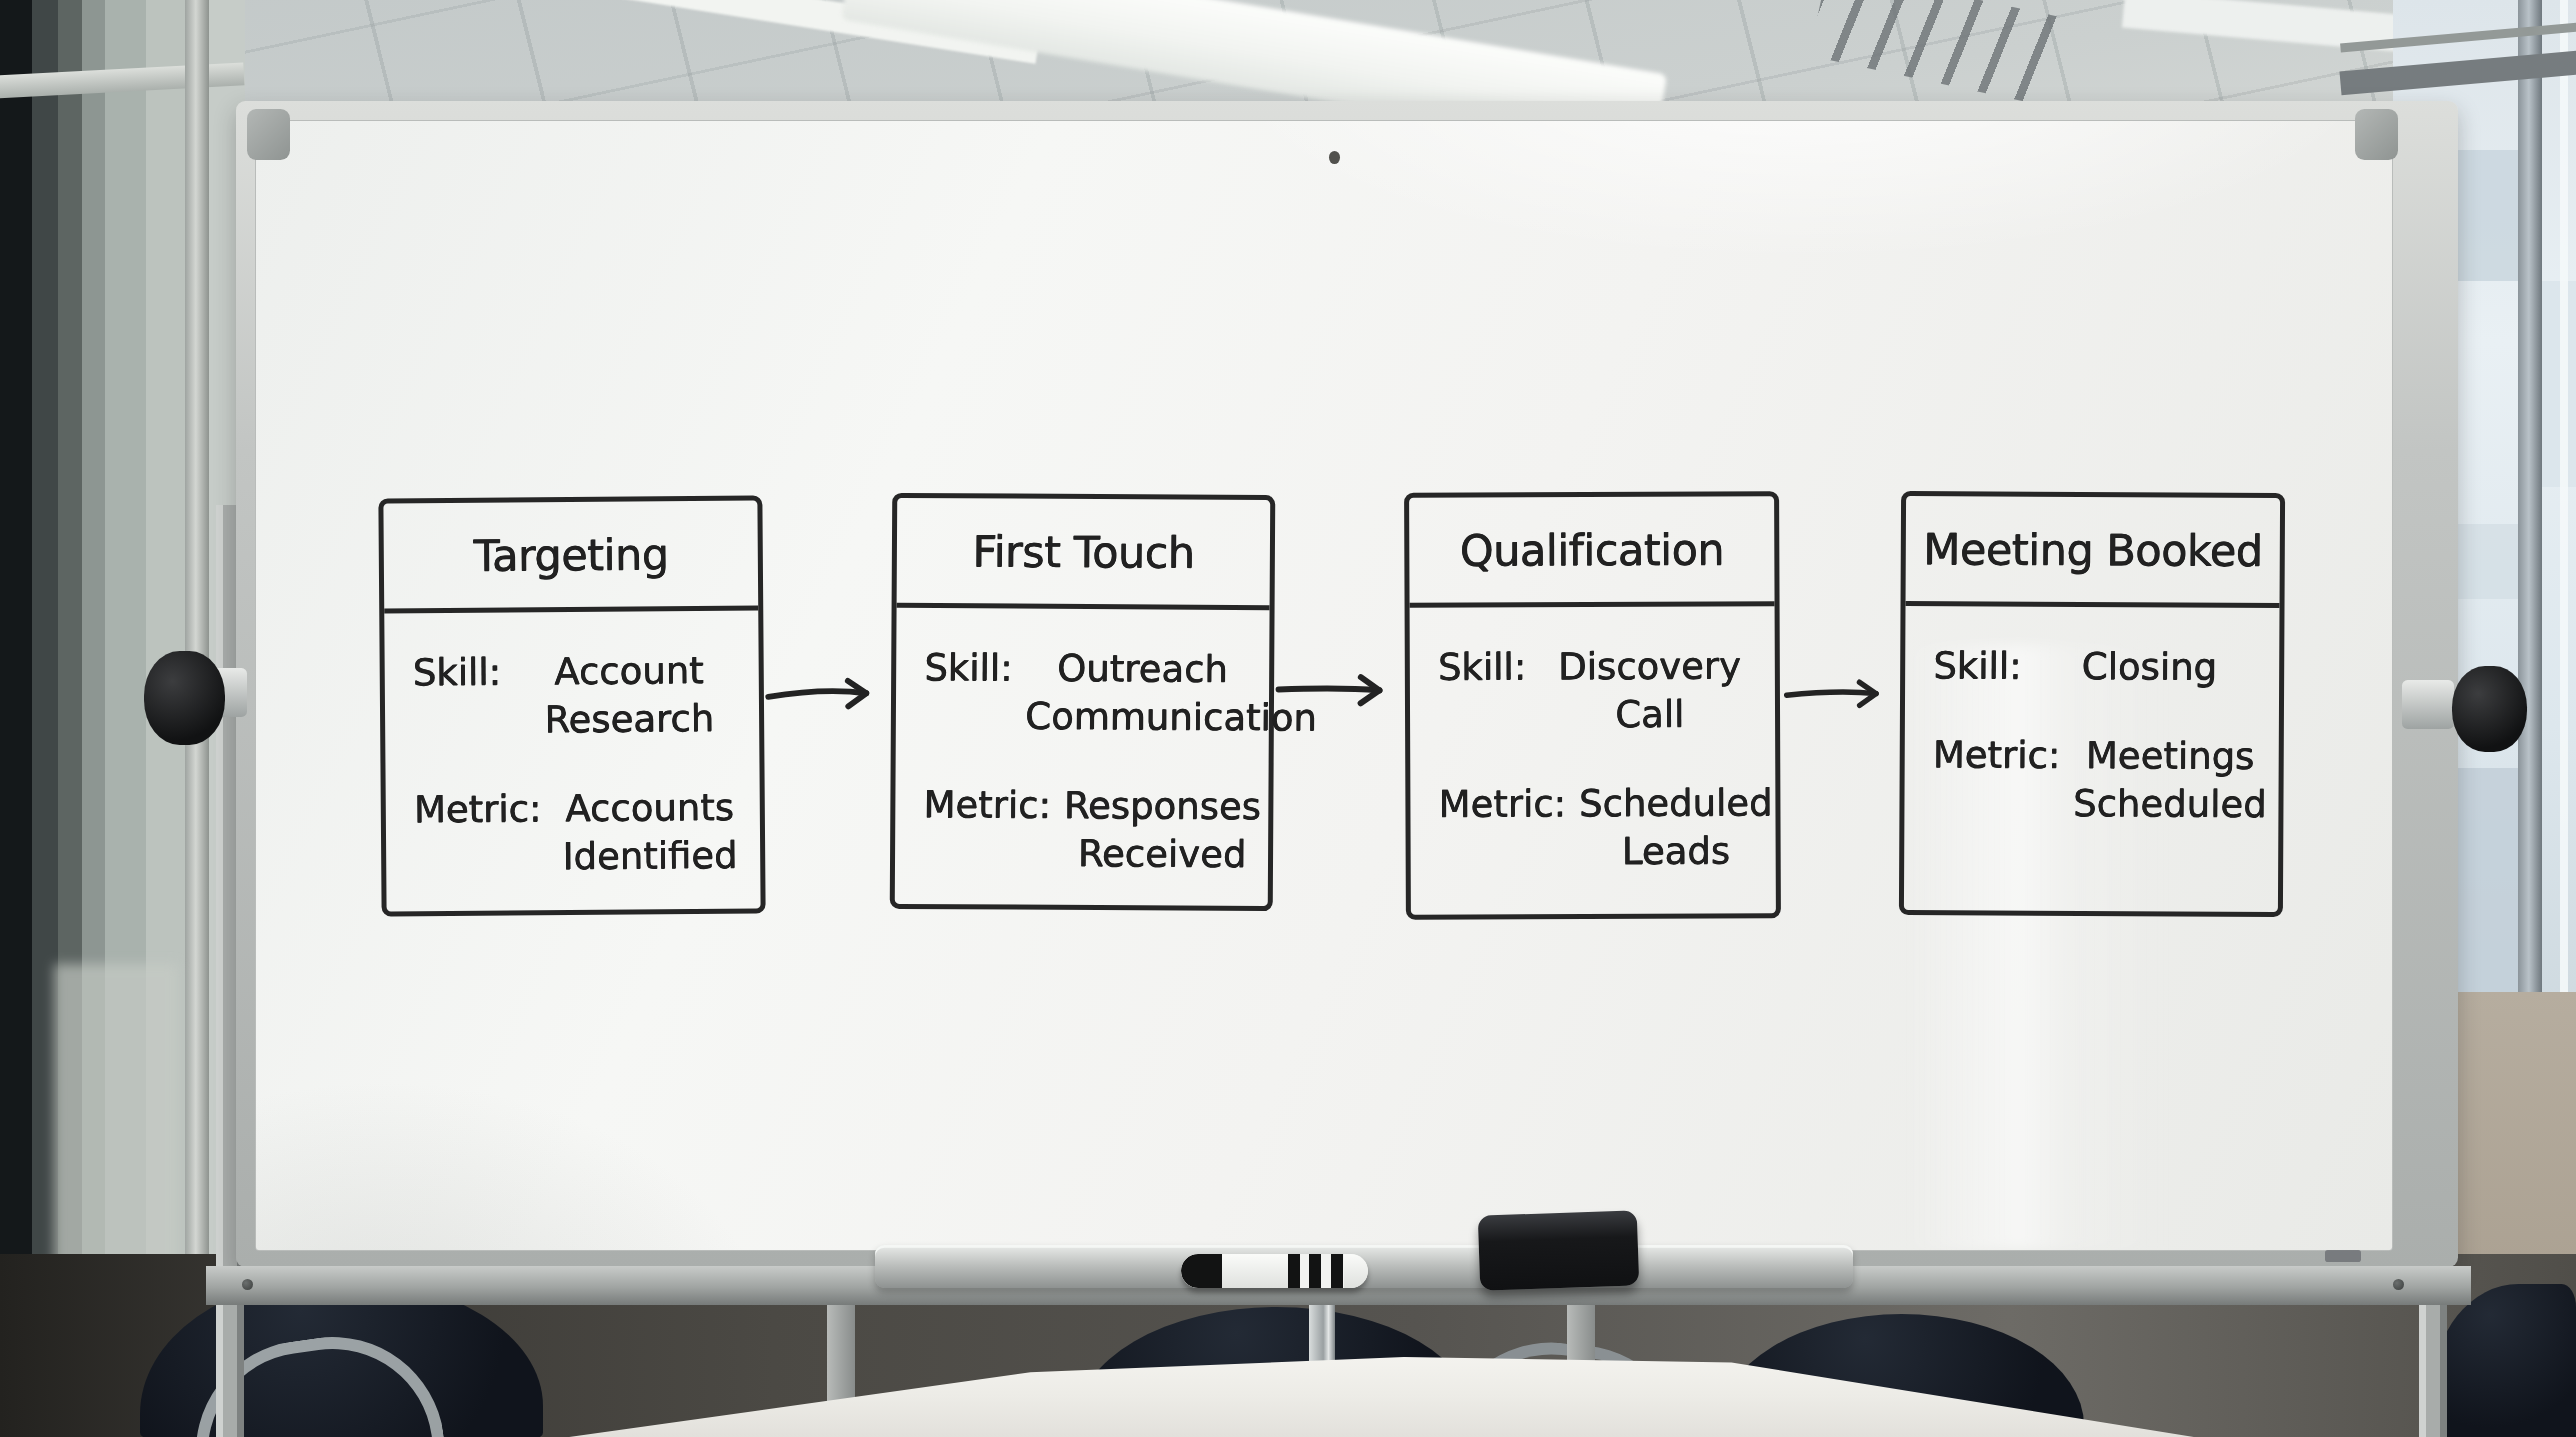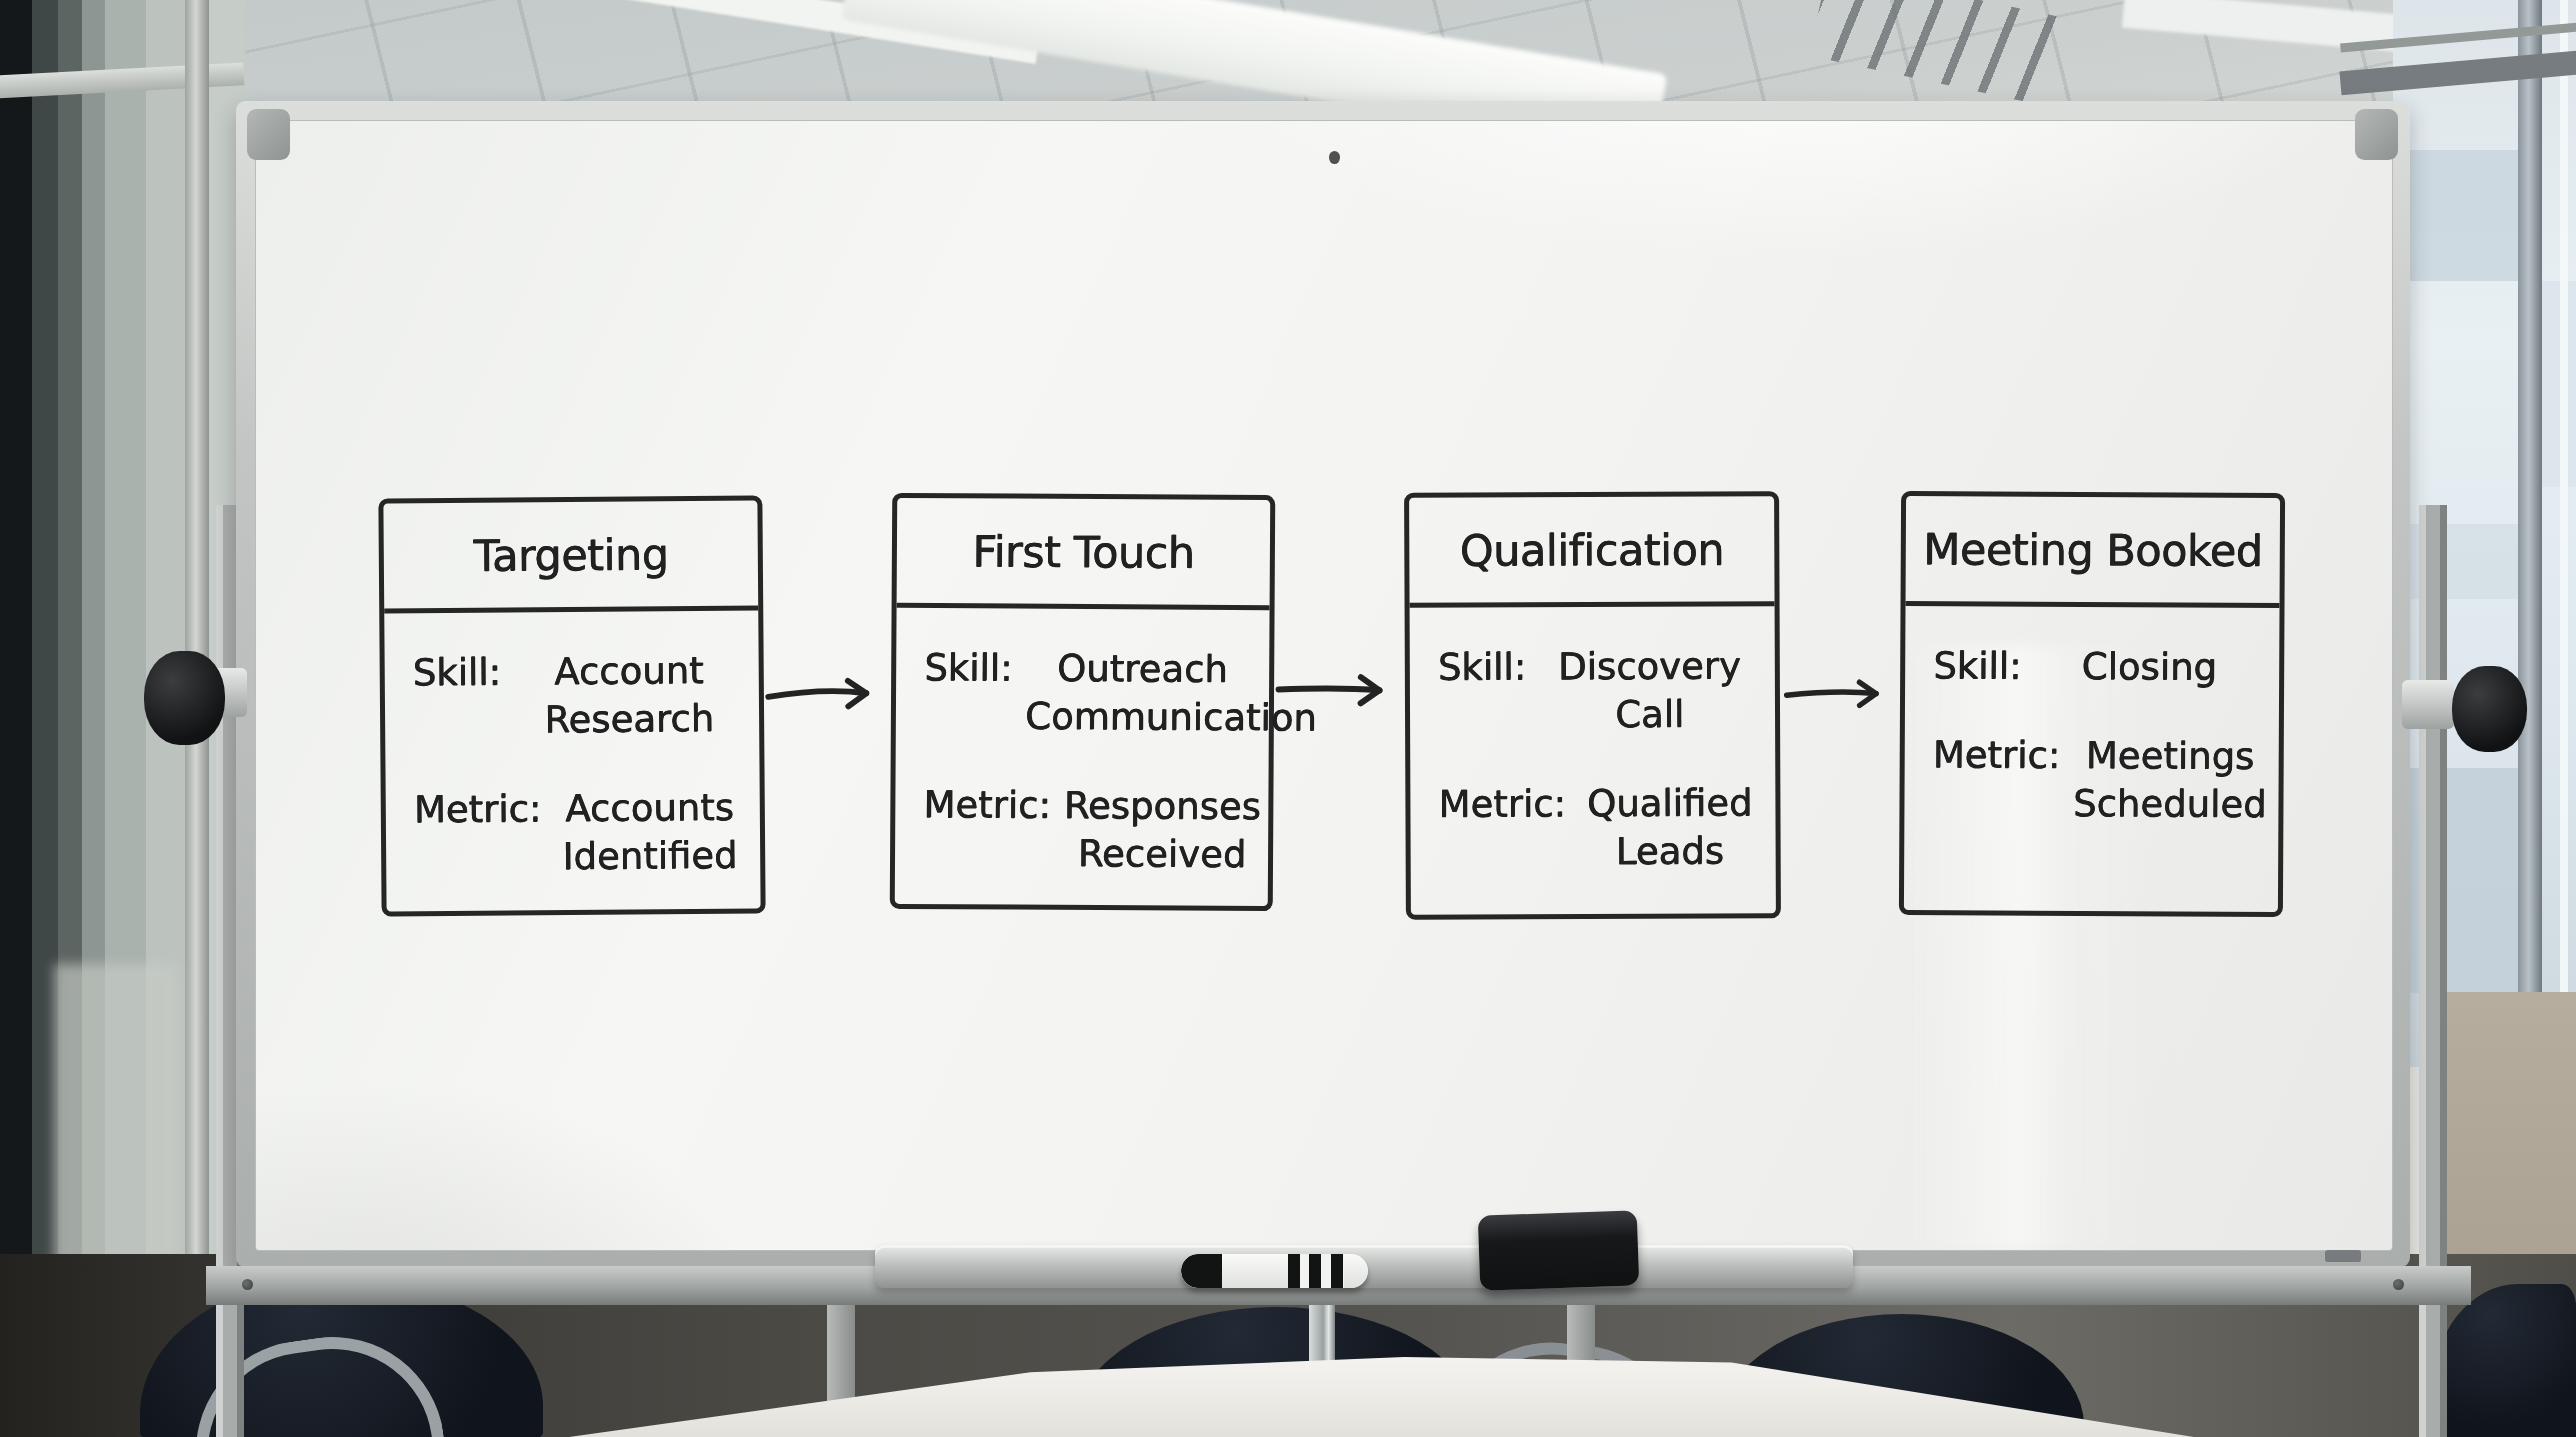--- a/index.html
+++ b/index.html
@@ -72,21 +72,21 @@
   .bracket{height:49px;background:linear-gradient(180deg,#e8eae8,#9ea3a2);border-radius:5.6px;z-index:8;}
   .bracket-left{left:193px;top:668px;width:54px;}
   .bracket-right{left:2402px;top:680px;width:52px;}
   .knob{background:radial-gradient(circle at 35% 32%,#3c3d3f,#111213 72%);border-radius:44%/48%;z-index:9;}
   .knob-left{left:144px;top:651px;width:81px;height:94px;}
   .knob-right{left:2452px;top:666px;width:75px;height:86px;}
 
   
   .board{left:236px;top:101px;width:2174px;height:1166px;border-radius:9.4px;z-index:8;
     background:linear-gradient(180deg,#dcdedb 0%,#c2c5c3 30%,#aaaeac 100%);
-    box-shadow:0 9.4px 22.5px rgba(30,32,30,.25);}
+    box-shadow:0 9.4px 22.5px rgba(30,32,30,.25);padding-left:48px;}
   .board-surface{left:19px;top:19px;width:2136px;height:1129px;border-radius:3.7px;
     background:linear-gradient(115deg,#edefed 0%,#f6f7f5 30%,#f3f3f1 55%,#e9eae7 100%);
     border:1.9px solid #b9bcba;overflow:hidden;}
   .sheen{inset:0;
     background:radial-gradient(842px 281px at 72% -5%,rgba(255,255,255,.85),transparent 70%),
                radial-gradient(655px 468px at 6% 110%,rgba(184,187,183,.38),transparent 60%);}
   .streak{left:1647px;top:524px;width:262px;height:605px;filter:blur(6.6px);
     background:linear-gradient(90deg,transparent,rgba(255,255,255,.55) 45%,rgba(255,255,255,.18) 62%,transparent);}
   .corner-cap{width:43px;height:51px;background:linear-gradient(135deg,#b3b7b5,#8f9492);border-radius:9.4px;z-index:2;}
   .cap-tl{left:11.2px;top:7.5px;} .cap-tr{left:2119px;top:7.5px;}
@@ -236,21 +236,21 @@
 
         <div class="stage s3">
           <div class="stage-title">Qualification</div>
           <div class="stage-body">
             <div class="row">
               <span class="lbl">Skill:</span>
               <span class="val">Discovery Call</span>
             </div>
             <div class="row">
               <span class="lbl">Metric:</span>
-              <span class="val">Qualified Leads</span>
+              <span class="val">Scheduled Leads</span>
             </div>
           </div>
         </div>
 
         <div class="flow-arrow fa3">
           <svg viewBox="0 0 140 60" fill="none" stroke="#232323" stroke-width="6.5" stroke-linecap="round" stroke-linejoin="round">
             <path d="M8 31 C50 27 90 27 116 30"></path>
               <path d="M116 30 l-20 -14 M116 30 l-20 14"></path>
           </svg>
         </div>

